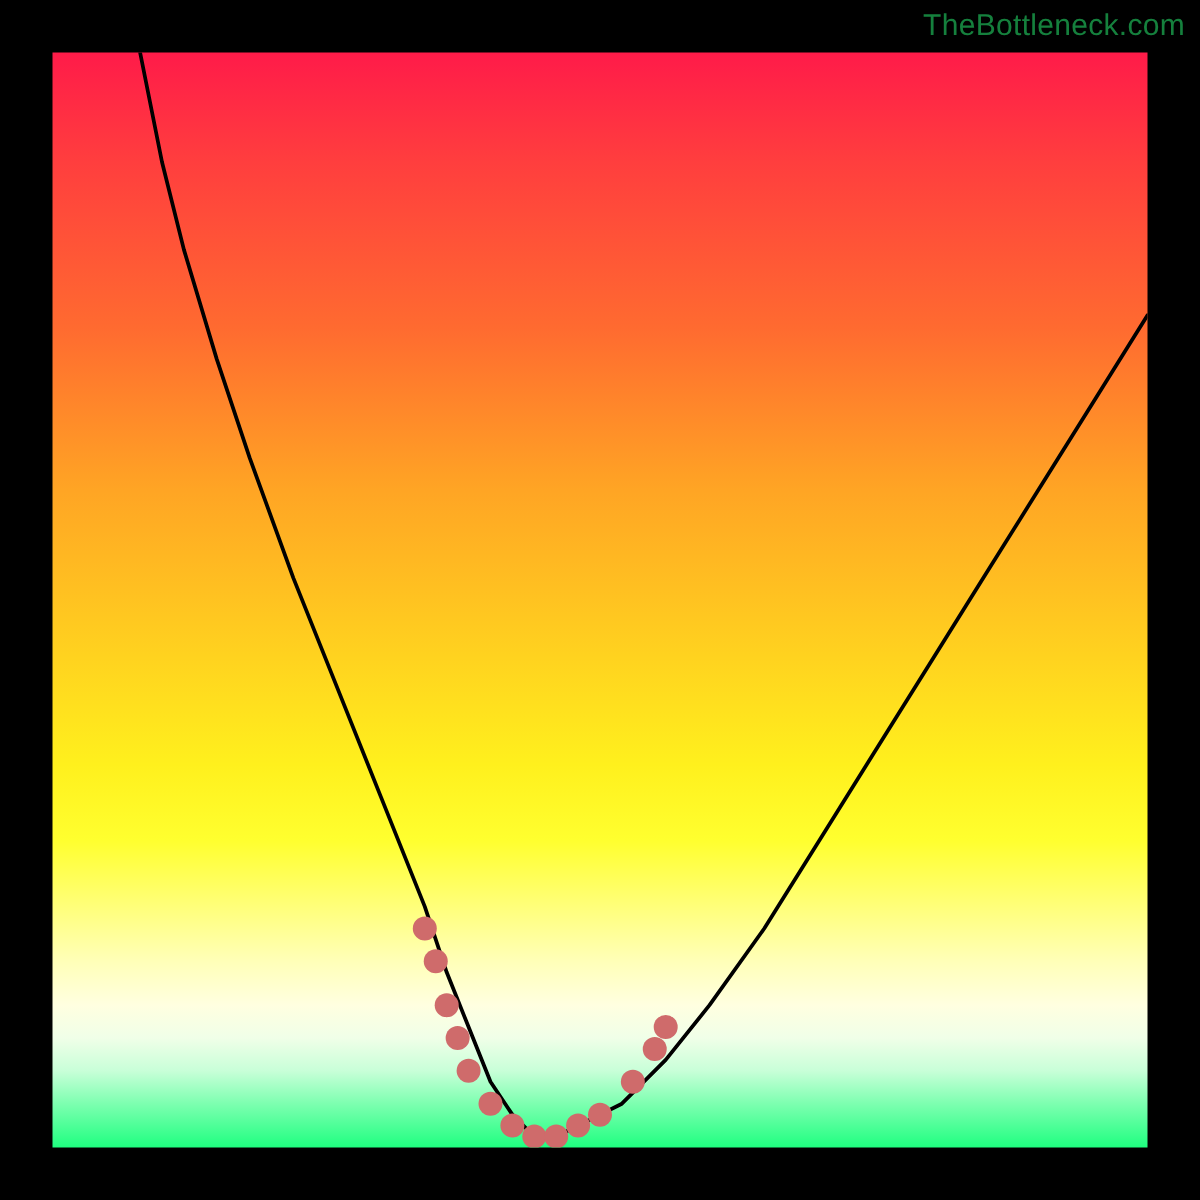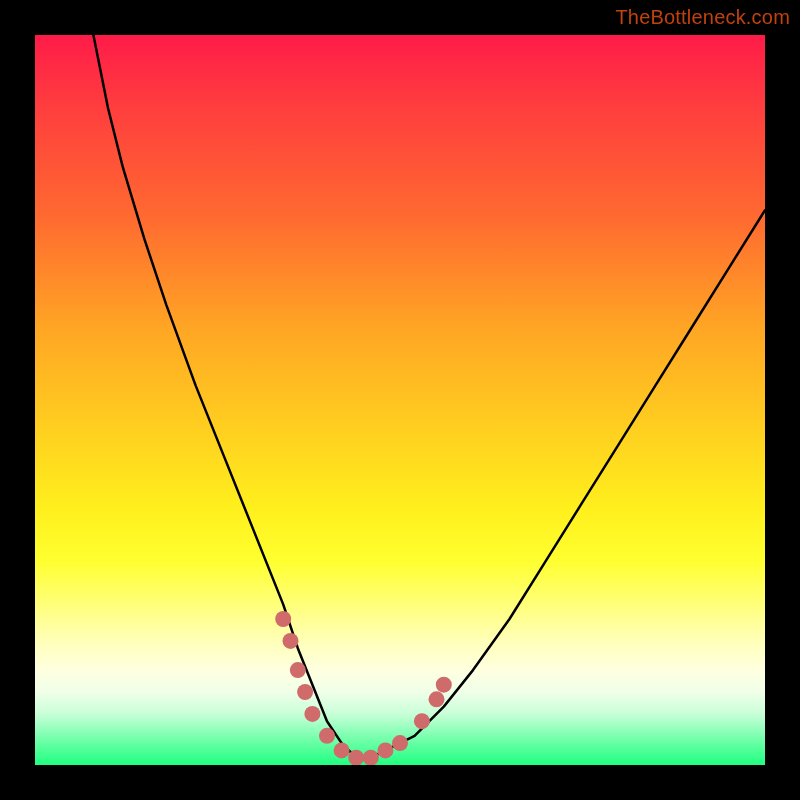--- a/index.html
+++ b/index.html
@@ -38,21 +38,21 @@
       #f0ffe8 90%,
       #c8ffd8 93%,
       #7dffb0 96%,
       #1fff80 100%
     );
   }
   .watermark {
     position: absolute;
     top: 6px;
     right: 10px;
-    color: #c2410c;
+    color: #15803d;
     font-size: 20px;
     letter-spacing: 0.2px;
     font-weight: 500;
   }
   svg.curve {
     position: absolute;
     left: 0;
     top: 0;
     width: 730px;
     height: 730px;

